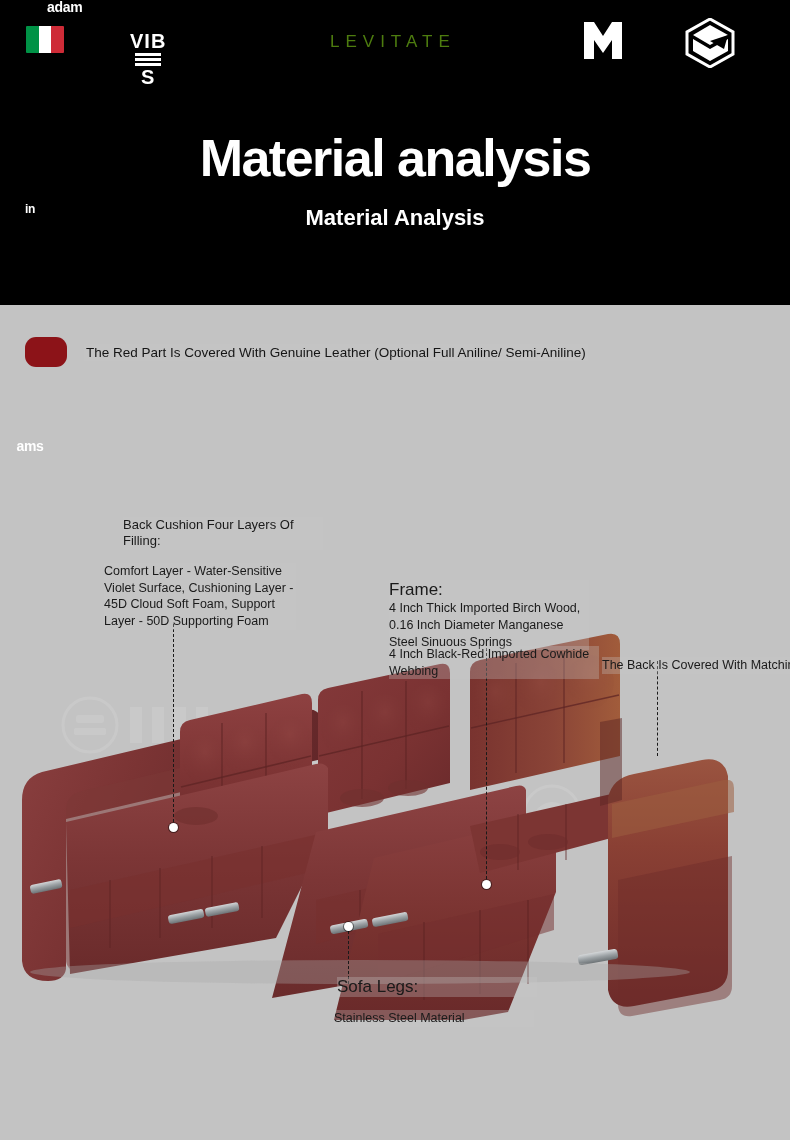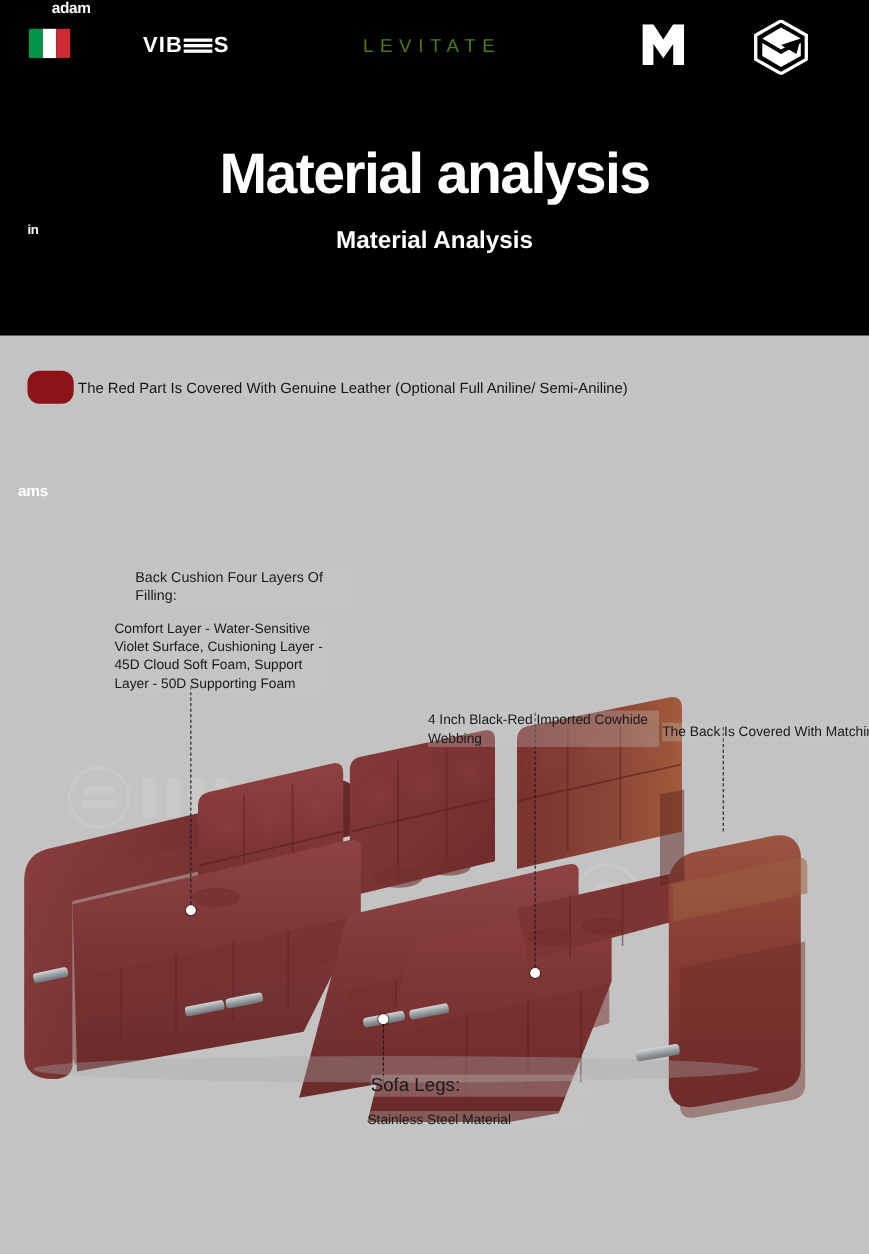--- a/index.html
+++ b/index.html
@@ -23,21 +23,21 @@
 
   .flag-it {
     left:26px; top:26px; width:38px; height:27px;
     display:flex; border-radius:1px; overflow:hidden;
   }
   .flag-it i { display:block; flex:1 1 auto; height:100%; }
   .flag-it .g { background:#009246; }
   .flag-it .w { background:#ffffff; }
   .flag-it .r { background:#ce2b37; }
 
-  .logo-vibes { left:130px; top:30px; height:22px; display:flex; align-items:center; }
+  .logo-vibes { left:130px; top:30px; height:22px; display:flex; align-items:center;flex-direction:column; }
   .logo-vibes .txt {
     color:#fff; font-size:20px; font-weight:bold; letter-spacing:1px;
     font-family:"Liberation Sans", sans-serif;
   }
   .vb-bars { display:inline-flex; flex-direction:column; justify-content:center;
              gap:2px; width:26px; margin:0 1px; }
   .vb-bars i { display:block; height:3px; background:#fff; }
 
   .logo-levitate {
     left:330px; top:32px;
@@ -67,21 +67,21 @@
     position:absolute; left:0; top:205px; width:790px; text-align:center;
     color:#fff; font-size:22px; font-weight:bold;
   }
 
   
   .legend { position:absolute; left:25px; top:337px; display:flex; align-items:center; }
   .legend-swatch {
     width:42px; height:30px; border-radius:11px; background:#8c1318; flex:0 0 auto;
   }
   .legend-text {
-    margin-left:2px; color:#151515; font-size:13.5px; white-space:nowrap;
+    margin-left:17px; color:#151515; font-size:13.5px; white-space:nowrap;
     background:rgba(199,199,199,0.35); padding:1px 2px;
   }
 
   
   .scene {
     position:absolute; left:0; top:460px; width:790px; height:560px;
   }
 
   .wm { position:absolute; opacity:0.10; pointer-events:none; }
   .wm svg { display:block; }
@@ -367,20 +367,24 @@
   <div class="dot d4"></div>
 
   <div class="anno a-cushion">
     <div class="head">Back Cushion Four Layers Of Filling:</div>
   </div>
 
   <div class="anno a-cushion-body">
     <div class="body">Comfort Layer - Water-Sensitive Violet Surface, Cushioning Layer - 45D Cloud Soft Foam, Support Layer - 50D Supporting Foam</div>
   </div>
 
+  <div class="anno a-frame">
+    <div class="big">Frame:</div>
+    <div class="body">4 Inch Thick Imported Birch Wood, 0.16 Inch Diameter Manganese Steel Sinuous Springs</div>
+  </div>
 
   <div class="anno a-webbing">
     <div class="body">4 Inch Black-Red Imported Cowhide Webbing</div>
   </div>
 
   <div class="anno a-back">
     <div class="body">The Back Is Covered With Matching</div>
   </div>
 
   <div class="anno a-legs">

